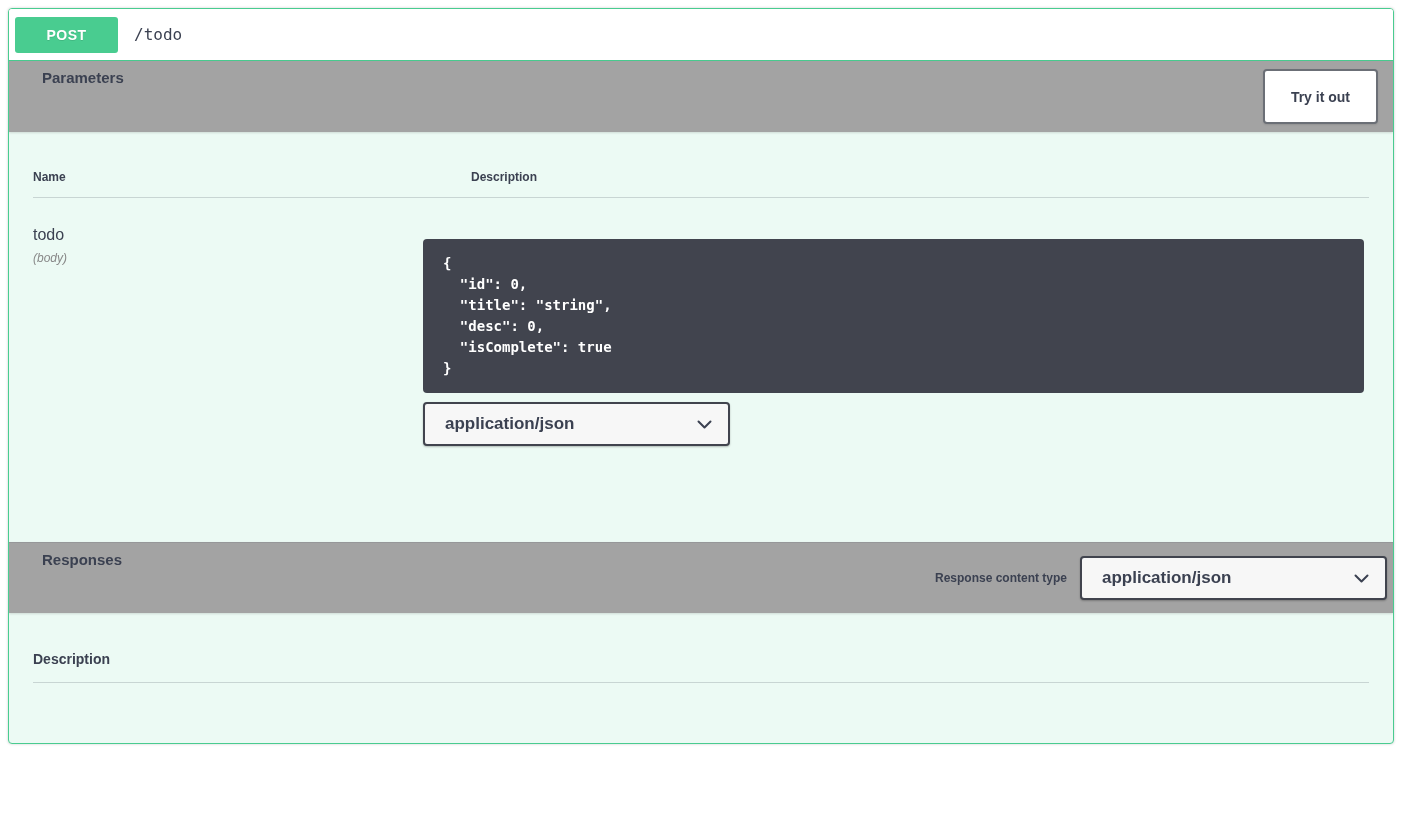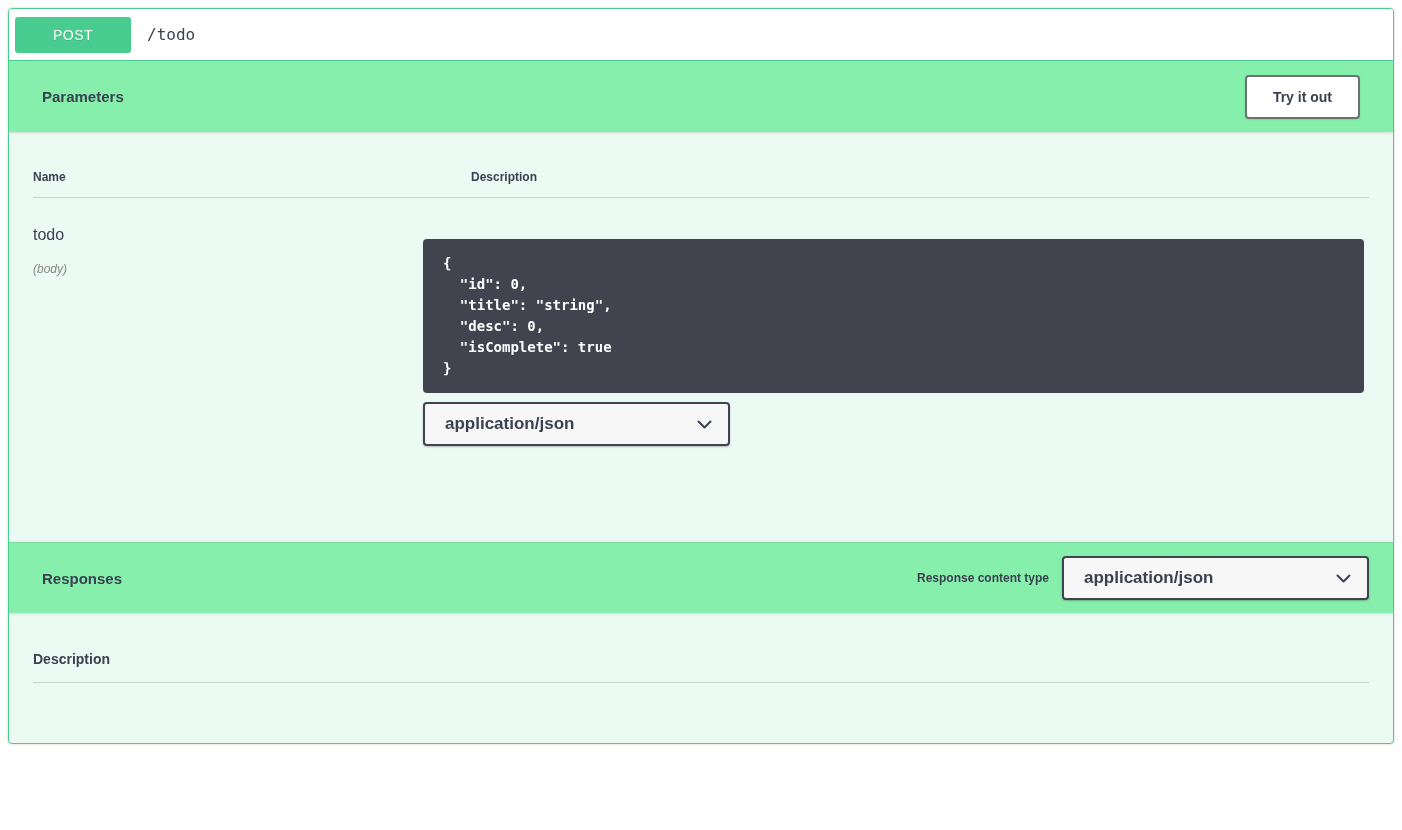--- a/index.html
+++ b/index.html
@@ -28,45 +28,44 @@
     height: 52px;
     padding: 8px 10px 8px 6px;
     background: #fff;
     border-bottom: 1px solid #49cc90;
     cursor: pointer;
   }
   .method-badge {
     display: flex;
     align-items: center;
     justify-content: center;
-    width: 116px;
+    width: 103px;
     height: 36px;
     background: #49cc90;
     color: #fff;
-    font-weight: 400;
+    font-weight: 700;
     font-size: 14px;
     letter-spacing: .5px;
     border-radius: 3px;
     text-shadow: 0 1px 0 rgba(0,0,0,.1);
   }
   .summary-path {
     margin-left: 16px;
     font-family: "DejaVu Sans Mono", monospace;
     font-size: 16px;
     font-weight: 400;
     color: #3b4151;
   }
   
   .section-header {
     display: flex;
-    align-items: center;
     justify-content: space-between;
     min-height: 71px;
-    padding: 8px 24px 8px 20px;
-    background: #86efac;
+    padding: 8px 6px 8px 20px;
+    background: #a3a3a3;
     box-shadow: 0 1px 2px rgba(0,0,0,.12);
     position: relative;
     z-index: 2;
   }
   .section-header h4 {
     margin: 0;
     font-size: 15px;
     font-weight: 700;
     color: #3b4151;
     padding-left: 13px;
@@ -112,21 +111,21 @@
   .param-row {
     display: grid;
     grid-template-columns: 390px 1fr;
     padding: 28px 0 96px 0;
   }
   .param-name {
     font-size: 16px;
     color: #3b4151;
   }
   .param-in {
-    margin-top: 18px;
+    margin-top: 7px;
     font-size: 12px;
     font-style: italic;
     color: #888;
   }
   .tabs { display: flex; align-items: center; }
   .tab {
     font-size: 12px;
     color: #3b4151;
     cursor: pointer;
   }

